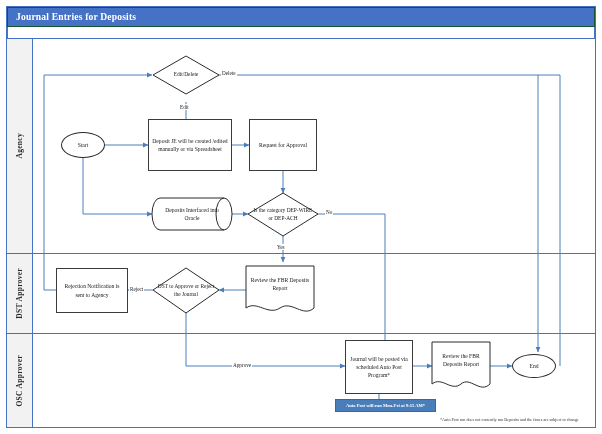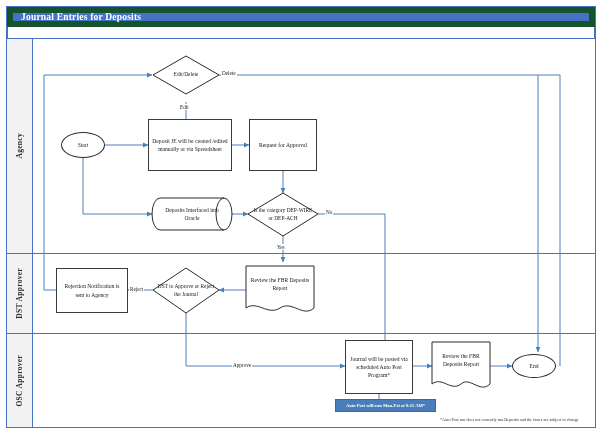--- a/index.html
+++ b/index.html
@@ -3,21 +3,21 @@
 <meta charset="utf-8">
 <style>
   html,body{margin:0;padding:0;background:#ffffff;}
   body{font-family:"Liberation Serif", serif;}
   #page{position:relative;width:602px;height:434px;overflow:hidden;background:#ffffff;}
 
   
   .outer-frame{position:absolute;left:6px;top:6px;width:590px;height:422px;border:1px solid #4572c4;box-sizing:border-box;background:#fff;}
 
   
-  .title-bar{position:absolute;left:7px;top:7px;width:588px;height:20px;background:#4572c4;border:6px solid #14532d;box-sizing:border-box;display:flex;align-items:center;}
+  .title-bar{position:absolute;left:7px;top:7px;width:588px;height:20px;background:#4572c4;border:1px solid #14532d;box-sizing:border-box;display:flex;align-items:center;}
   .title-text{color:#ffffff;font-size:9.5px;font-weight:bold;padding-left:8px;letter-spacing:.2px;font-family:"Liberation Serif", serif;}
 
   
   .title-underbar{position:absolute;left:7px;top:27px;width:588px;height:12px;background:#ffffff;border-left:1px solid #4572c4;border-right:1px solid #4572c4;border-bottom:1px solid #4572c4;box-sizing:border-box;}
 
   
   .lanes{position:absolute;left:7px;top:39px;width:588px;height:388px;box-sizing:border-box;}
   .lane{position:absolute;left:0;width:588px;box-sizing:border-box;border-bottom:1px solid #4572c4;}
   .lane.last{border-bottom:none;}
   .lane-label{position:absolute;left:0;top:0;width:26px;height:100%;border-right:1px solid #4572c4;box-sizing:border-box;background:#f2f2f2;display:flex;align-items:center;justify-content:center;}

